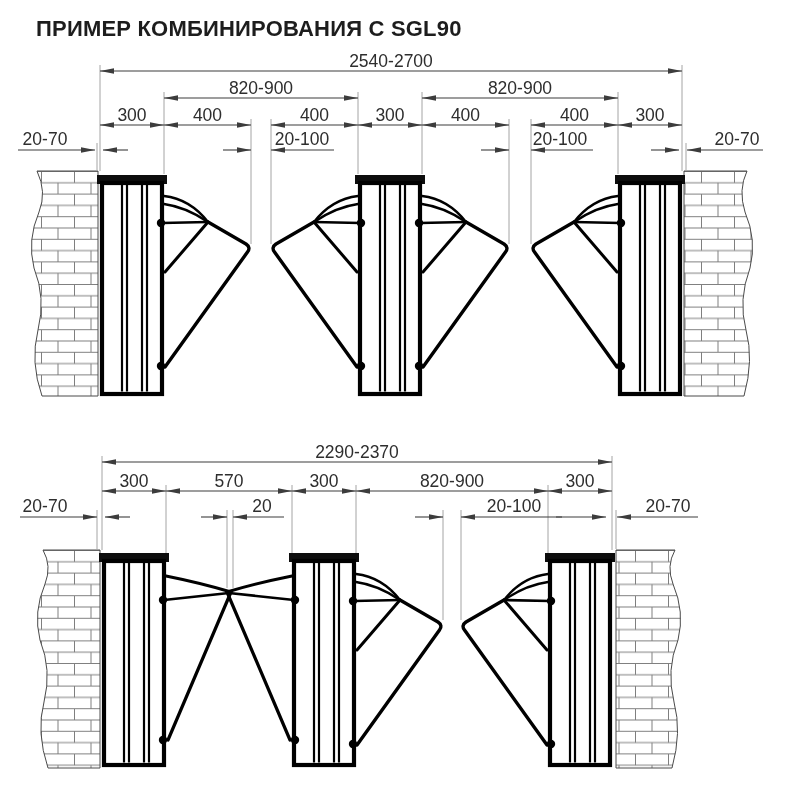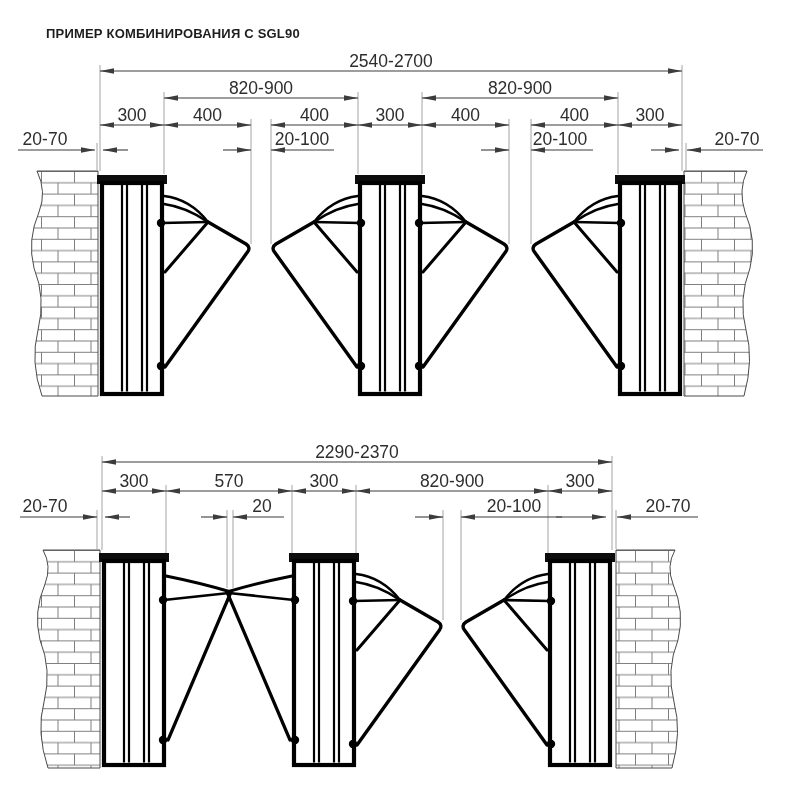--- a/index.html
+++ b/index.html
@@ -1,18 +1,18 @@
 <!DOCTYPE html>
 <html><head>
 <meta charset="utf-8">
 <title>SGL90</title>
 <style>
   html,body{margin:0;padding:0;background:#ffffff;}
   body{width:792px;height:800px;position:relative;font-family:"Liberation Sans",sans-serif;overflow:hidden;}
-  .page-title{position:absolute;left:30px;top:10px;margin:16px;font-size:13px;font-weight:700;color:#1d1d1d;letter-spacing:.2px;font-family:"Liberation Sans",sans-serif;}
+  .page-title{position:absolute;left:30px;top:10px;margin:6px;font-size:22px;font-weight:700;color:#1d1d1d;letter-spacing:.2px;font-family:"Liberation Sans",sans-serif;}
   svg{position:absolute;left:0;top:0;}
   svg text{font-family:"Liberation Sans",sans-serif;}
 </style>
 </head>
 <body>
 
 <h1 class="page-title">ПРИМЕР КОМБИНИРОВАНИЯ С SGL90</h1>
 
 <svg id="diagram-svg" width="792" height="800" viewBox="0 0 792 800">
   <defs>

